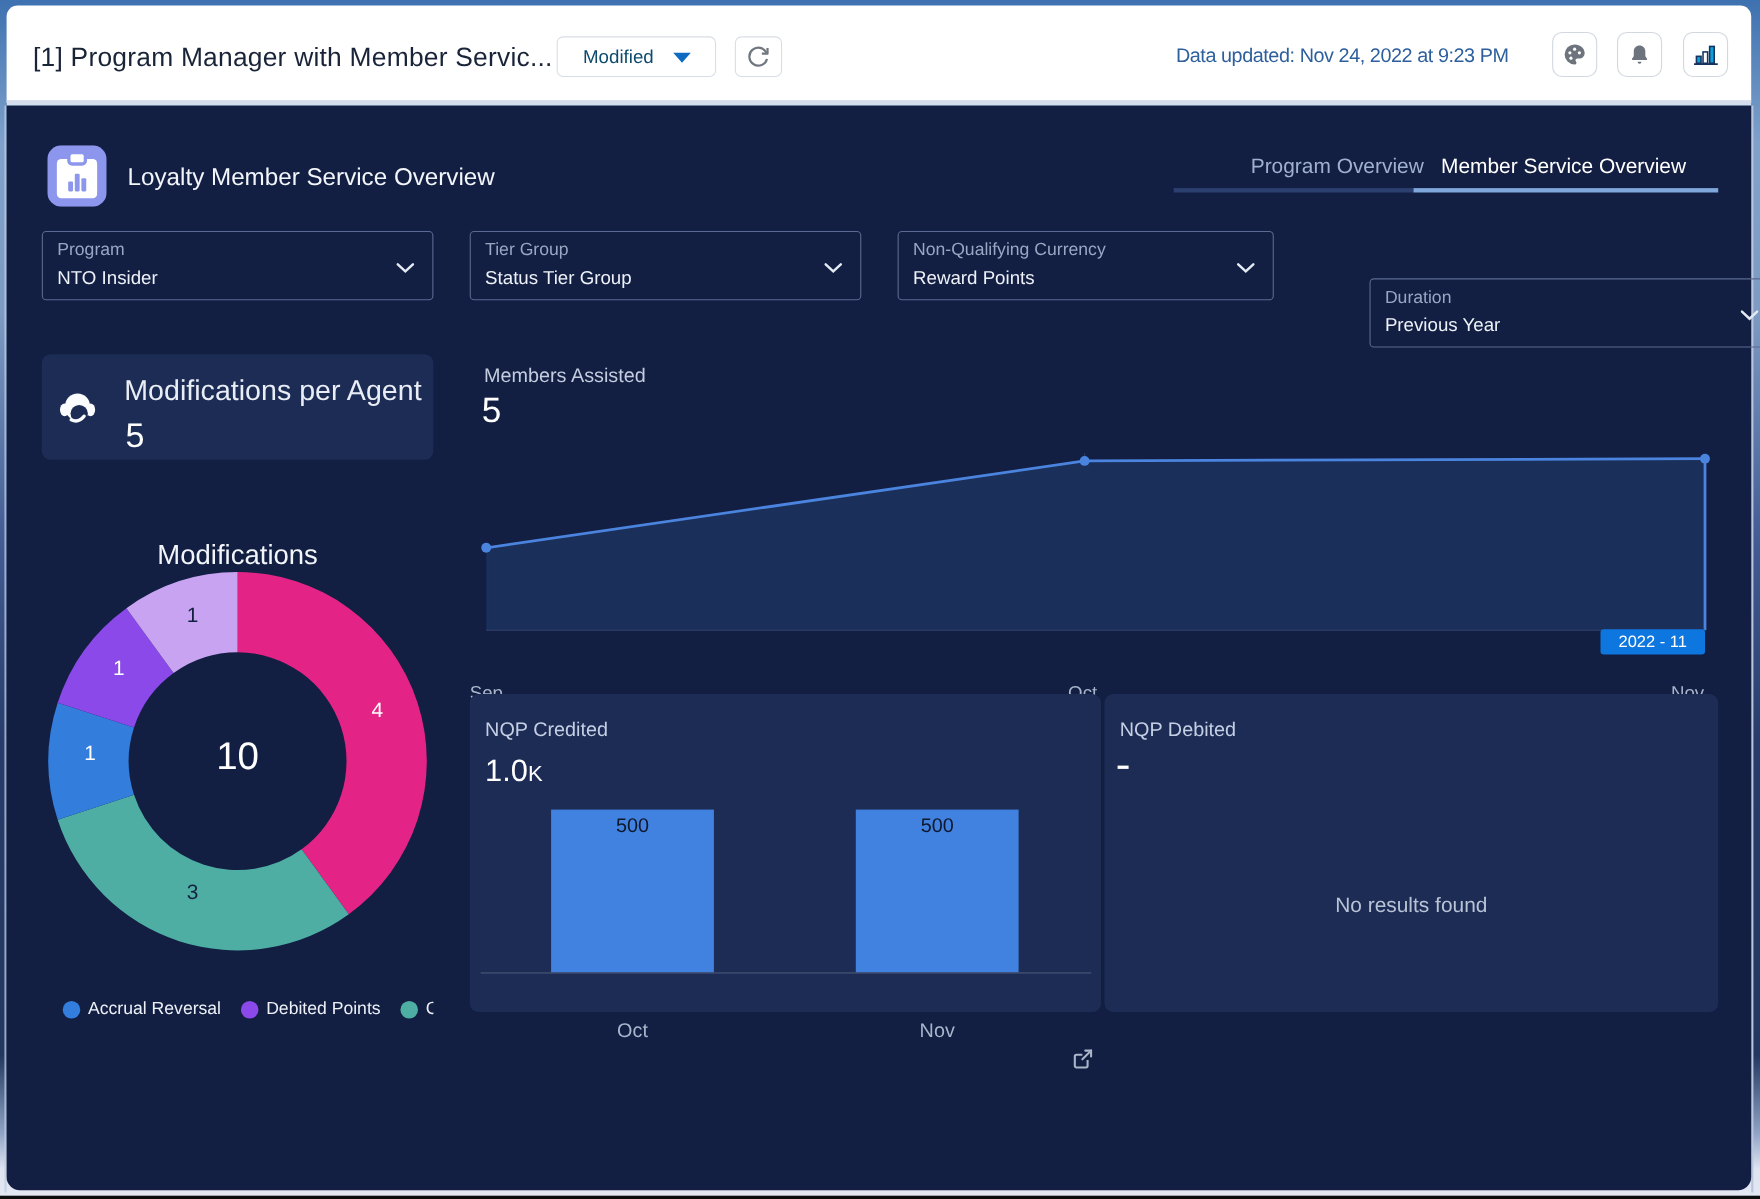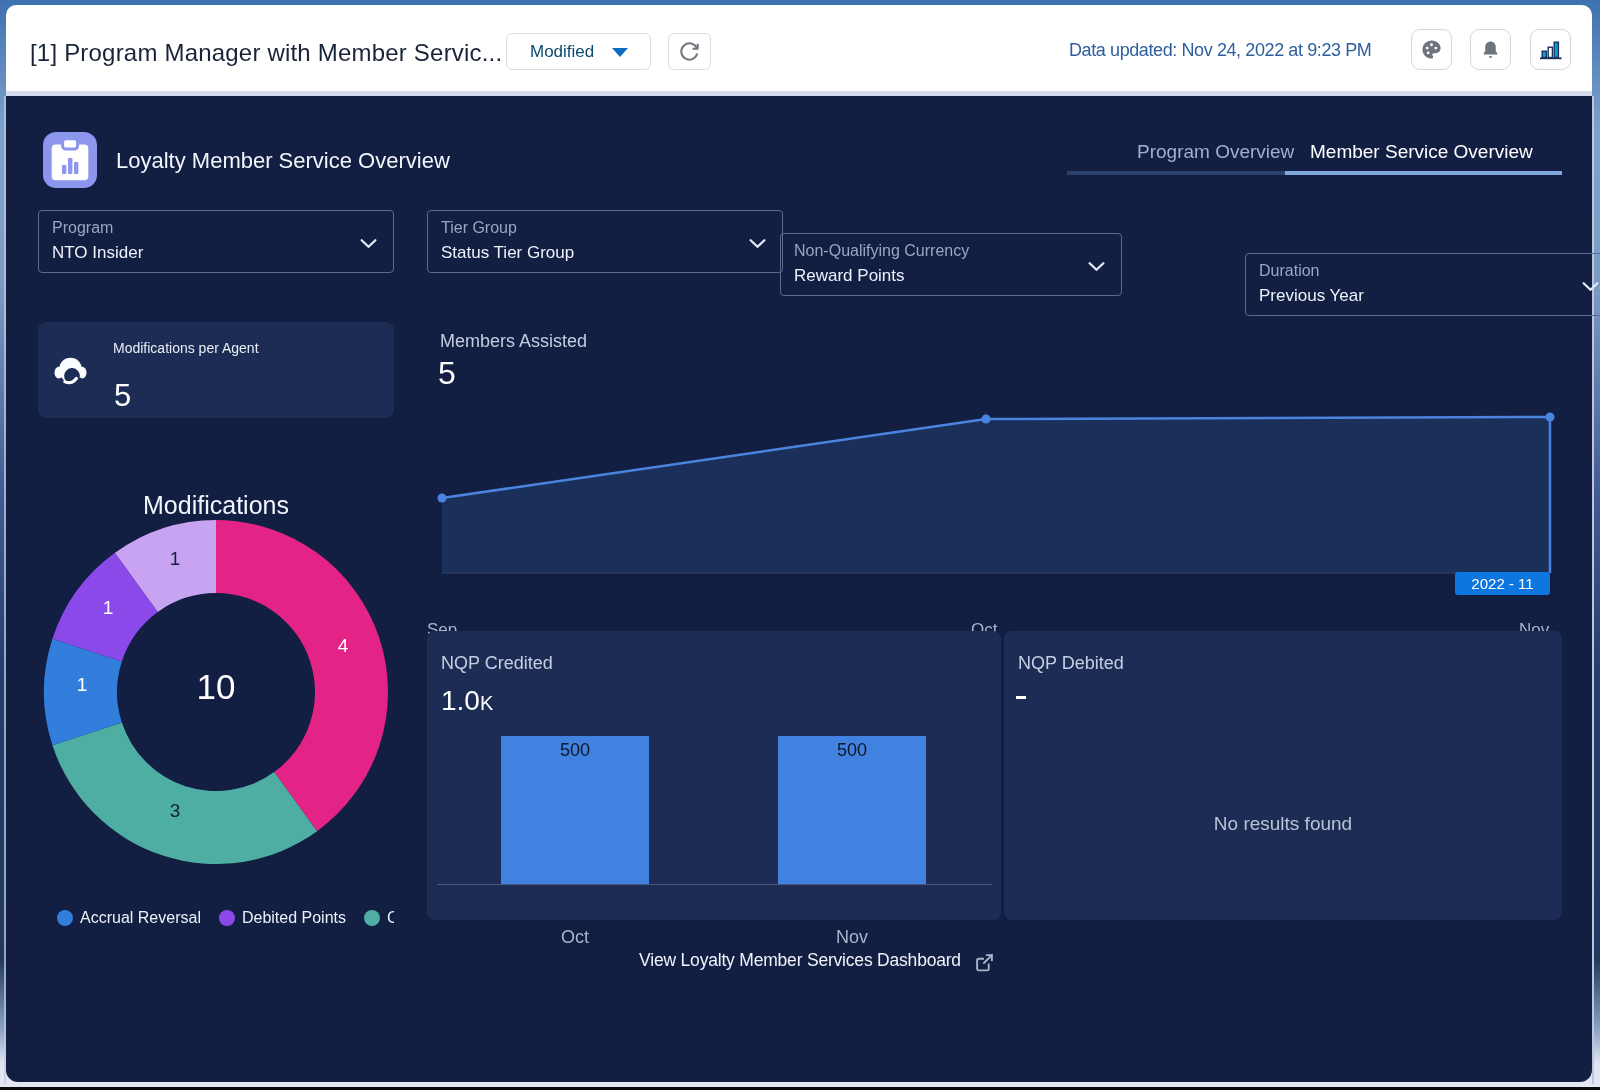--- a/index.html
+++ b/index.html
@@ -26,21 +26,21 @@
   .tab { font-size:19px; }
   .tab.inactive { color:#9fb0cf; }
   .tab.active { color:#ffffff; }
   
   .filter { position:absolute; top:210px; height:63px; border:1px solid #5b6a92; border-radius:4px; padding:8px 0 0 13px; }
   .filter .lab { font-size:16px; color:#9aa6c2; margin-bottom:6px; }
   .filter .val { font-size:17px; color:#eef2f8; }
   .filter svg { position:absolute; right:16px; top:27px; }
   
   .kpi { left:38px; top:322px; width:356px; height:96px; background:#1d2c55; border-radius:8px; }
-  .kpi .t { position:absolute; left:75px; top:18px; font-size:14px; color:#e9edf5; }
+  .kpi .t { position:absolute; left:75px; top:18px; font-size:26px; color:#e9edf5; }
   .kpi .v { position:absolute; left:76px; top:56px; font-size:31px; color:#ffffff; }
   .mods-title { left:38px; top:455px; width:356px; text-align:center; font-size:25px; color:#f2f5fa;margin-top:36px; }
   
   .legend { left:38px; top:903px; width:356px; height:30px; overflow:hidden; display:flex; align-items:center; white-space:nowrap; padding-left:19px; }
   .legend .dot { width:16px; height:16px; border-radius:50%; flex:none; }
   .legend .lt { font-size:16px; color:#edf1f7; margin:0 18px 0 7px; }
   
   .ma-label { left:440px; top:331px; font-size:18px; color:#c3cddf; }
   .ma-val { left:438px; top:355px; font-size:32px; color:#ffffff; }
   .axis-label { font-size:17px; color:#a9b5cc;margin-top:36px; }
@@ -121,21 +121,21 @@
         <path d="M2 2.5 L10.5 10.5 L19 2.5"></path>
       </svg>
   </div>
   <div class="filter" style="left:427px; width:356px;">
     <div class="lab">Tier Group</div>
       <div class="val">Status Tier Group</div>
     <svg width="17" height="11" viewBox="0 0 21 13" fill="none" stroke="#e4eaf3" stroke-width="2.8" stroke-linecap="round">
         <path d="M2 2.5 L10.5 10.5 L19 2.5"></path>
       </svg>
   </div>
-  <div class="filter" style="left:780px; width:342px;margin-top:23px;">
+  <div class="filter" style="left:816px; width:342px;">
     <div class="lab">Non-Qualifying Currency</div>
       <div class="val">Reward Points</div>
     <svg width="17" height="11" viewBox="0 0 21 13" fill="none" stroke="#e4eaf3" stroke-width="2.8" stroke-linecap="round">
         <path d="M2 2.5 L10.5 10.5 L19 2.5"></path>
       </svg>
   </div>
   <div class="filter" style="left:1245px; width:371px;margin-top:43px;">
     <div class="lab">Duration</div>
       <div class="val">Previous Year</div>
     <svg width="17" height="11" viewBox="0 0 21 13" fill="none" stroke="#e4eaf3" stroke-width="2.8" stroke-linecap="round">
@@ -208,19 +208,18 @@
     <div style="position:absolute; left:10px; top:253px; width:555px; height:1px; background:#4a5878;"></div>
     <div class="axis-label" style="position:absolute; left:74px; top:260px; width:148px; text-align:center; font-size:18px;">Oct</div>
     <div class="axis-label" style="position:absolute; left:351px; top:260px; width:148px; text-align:center; font-size:18px;">Nov</div>
   </div>
 
   <div class="card" style="left:1004px; width:558px;padding-left:40px;">
     <div class="ct">NQP Debited</div>
     <div style="position:absolute; left:12px; top:65px; width:10px; height:3px; background:#ffffff;"></div>
     <div class="noresults">No results found</div>
   </div>
-  <div class="abs viewlink">View Loyalty Member Services Dashboard</div>
   <svg class="abs" style="left:975px; top:953px;" width="19" height="19" viewBox="0 0 18 18" fill="none" stroke="#aab6c8" stroke-width="1.8">
     <path d="M13 10 v5 a1.5 1.5 0 0 1-1.5 1.5 h-8 A1.5 1.5 0 0 1 2 15 v-8 a1.5 1.5 0 0 1 1.5-1.5 h5"></path>
     <path d="M11 2 h5 v5" stroke-linecap="round"></path>
     <path d="M16 2 L8.5 9.5" stroke-linecap="round"></path>
   </svg>
 </div>
 
 </body></html>

